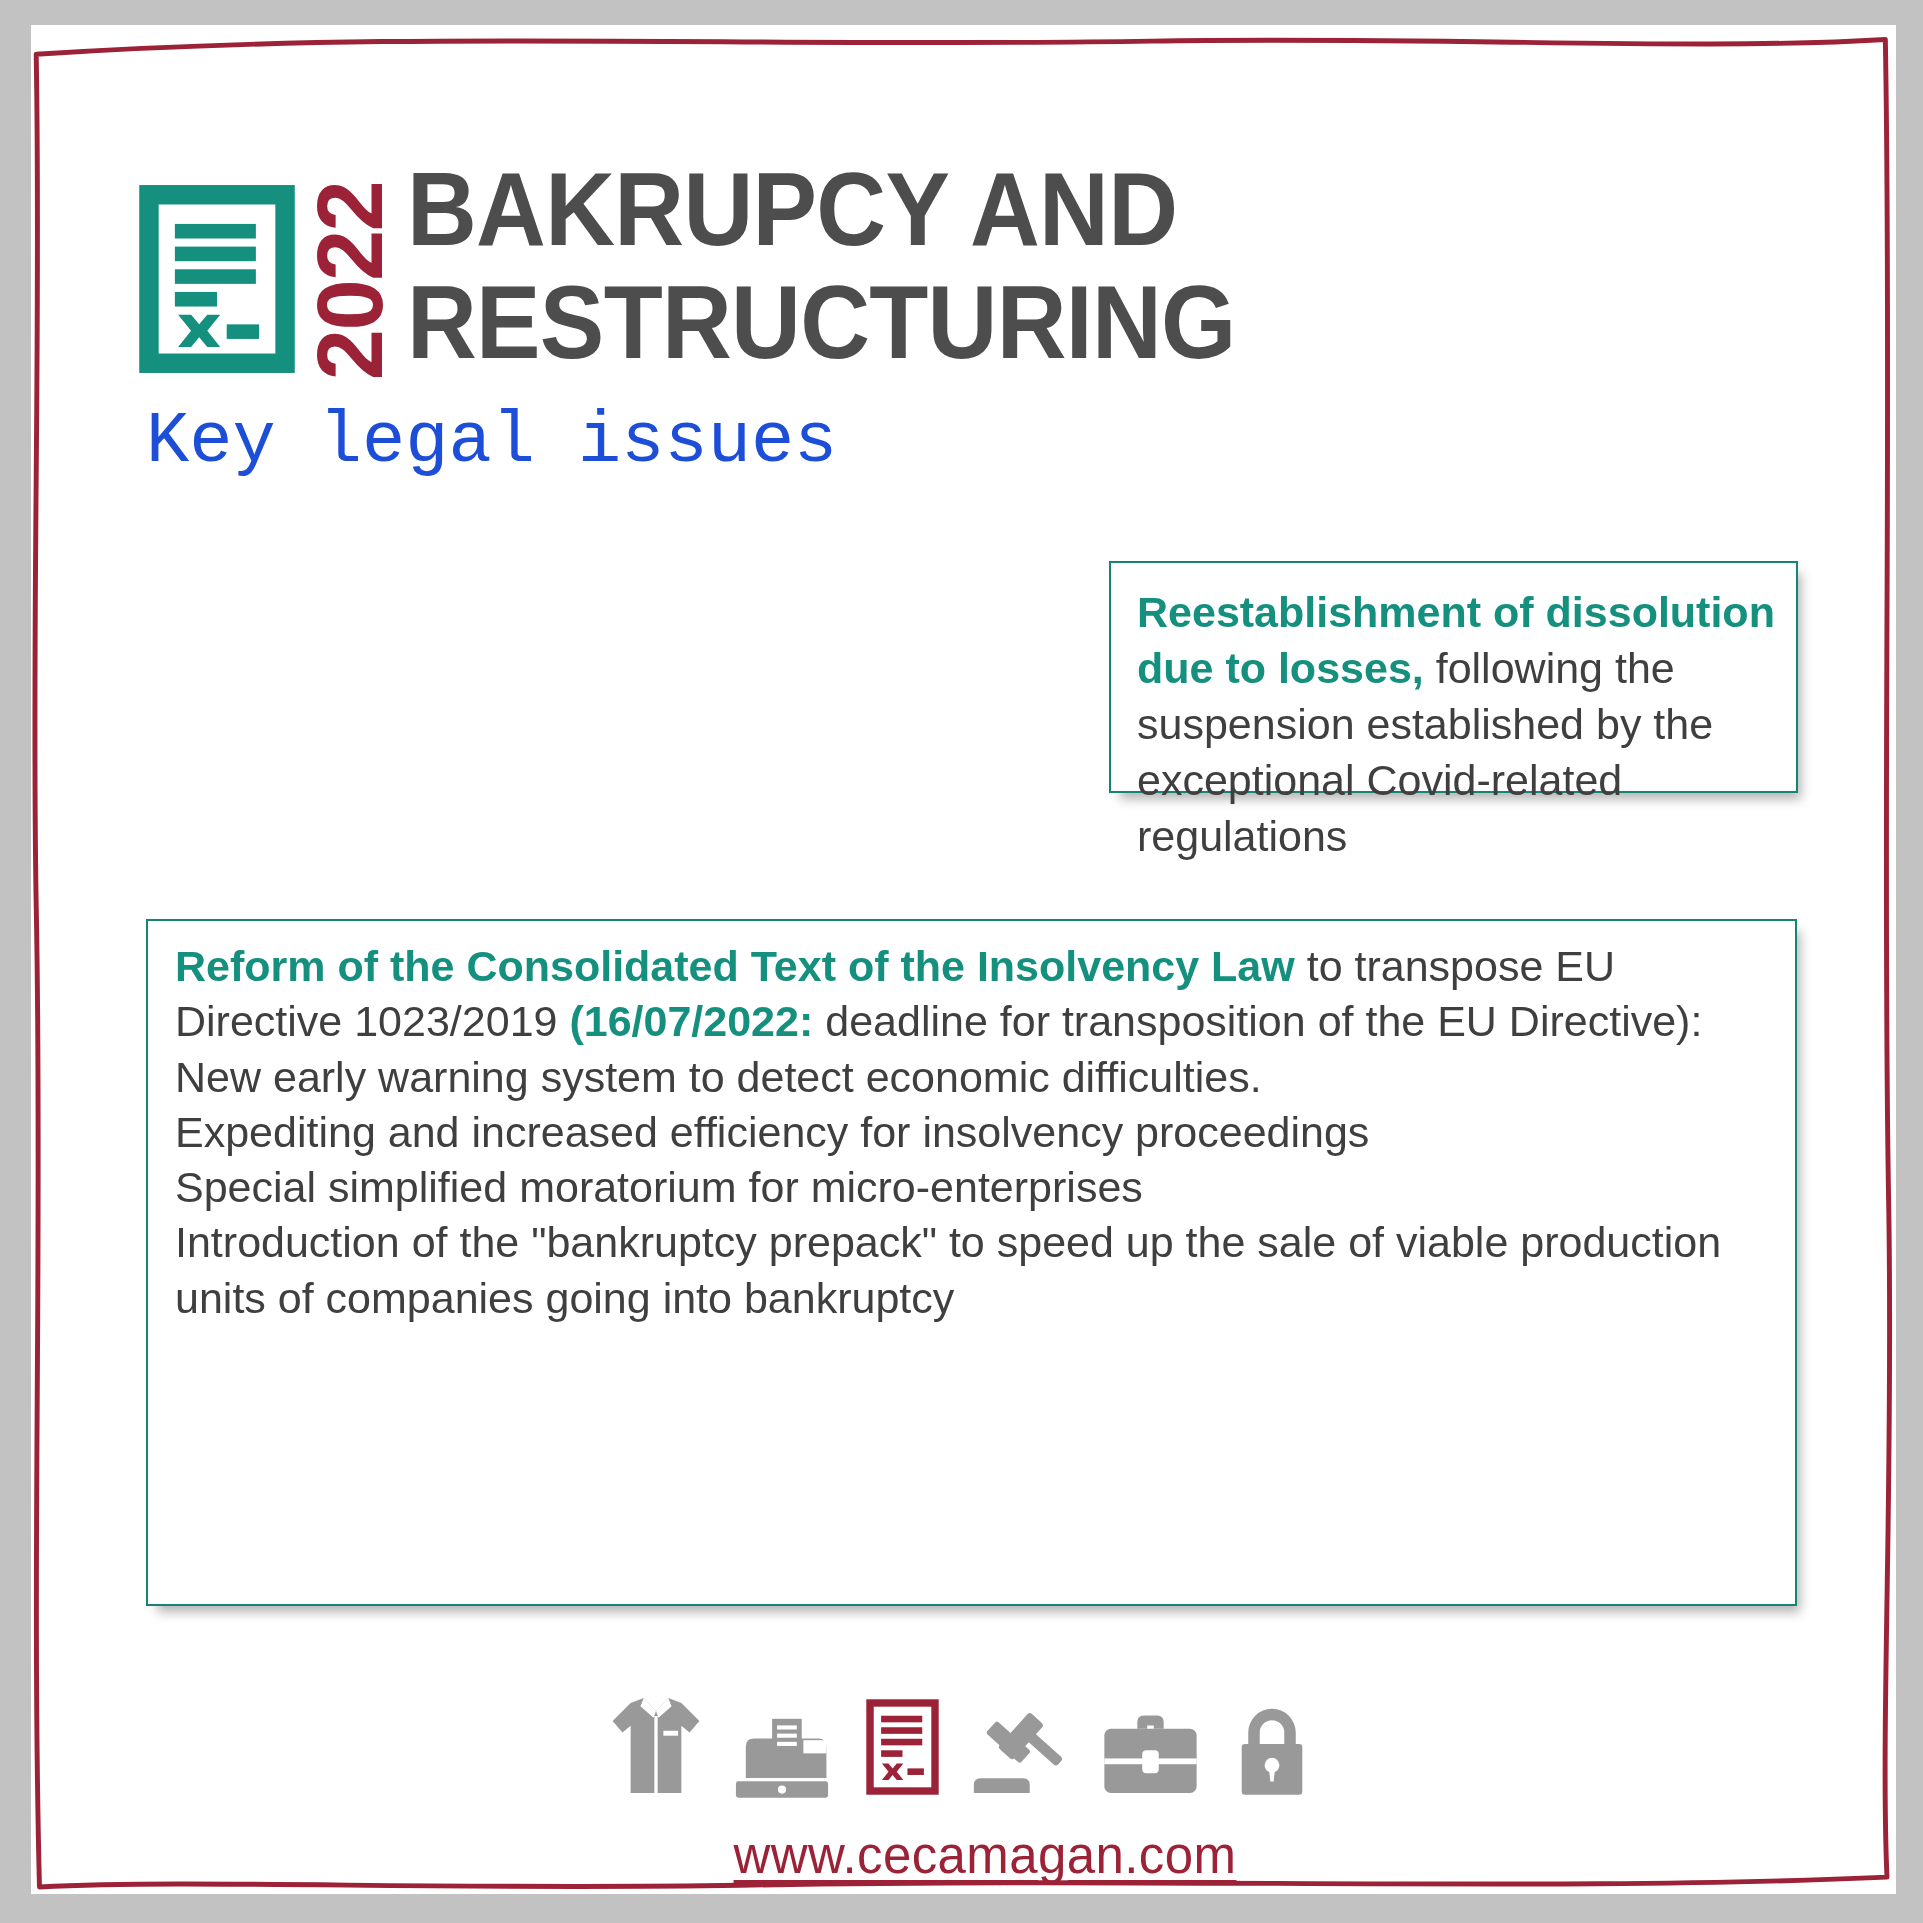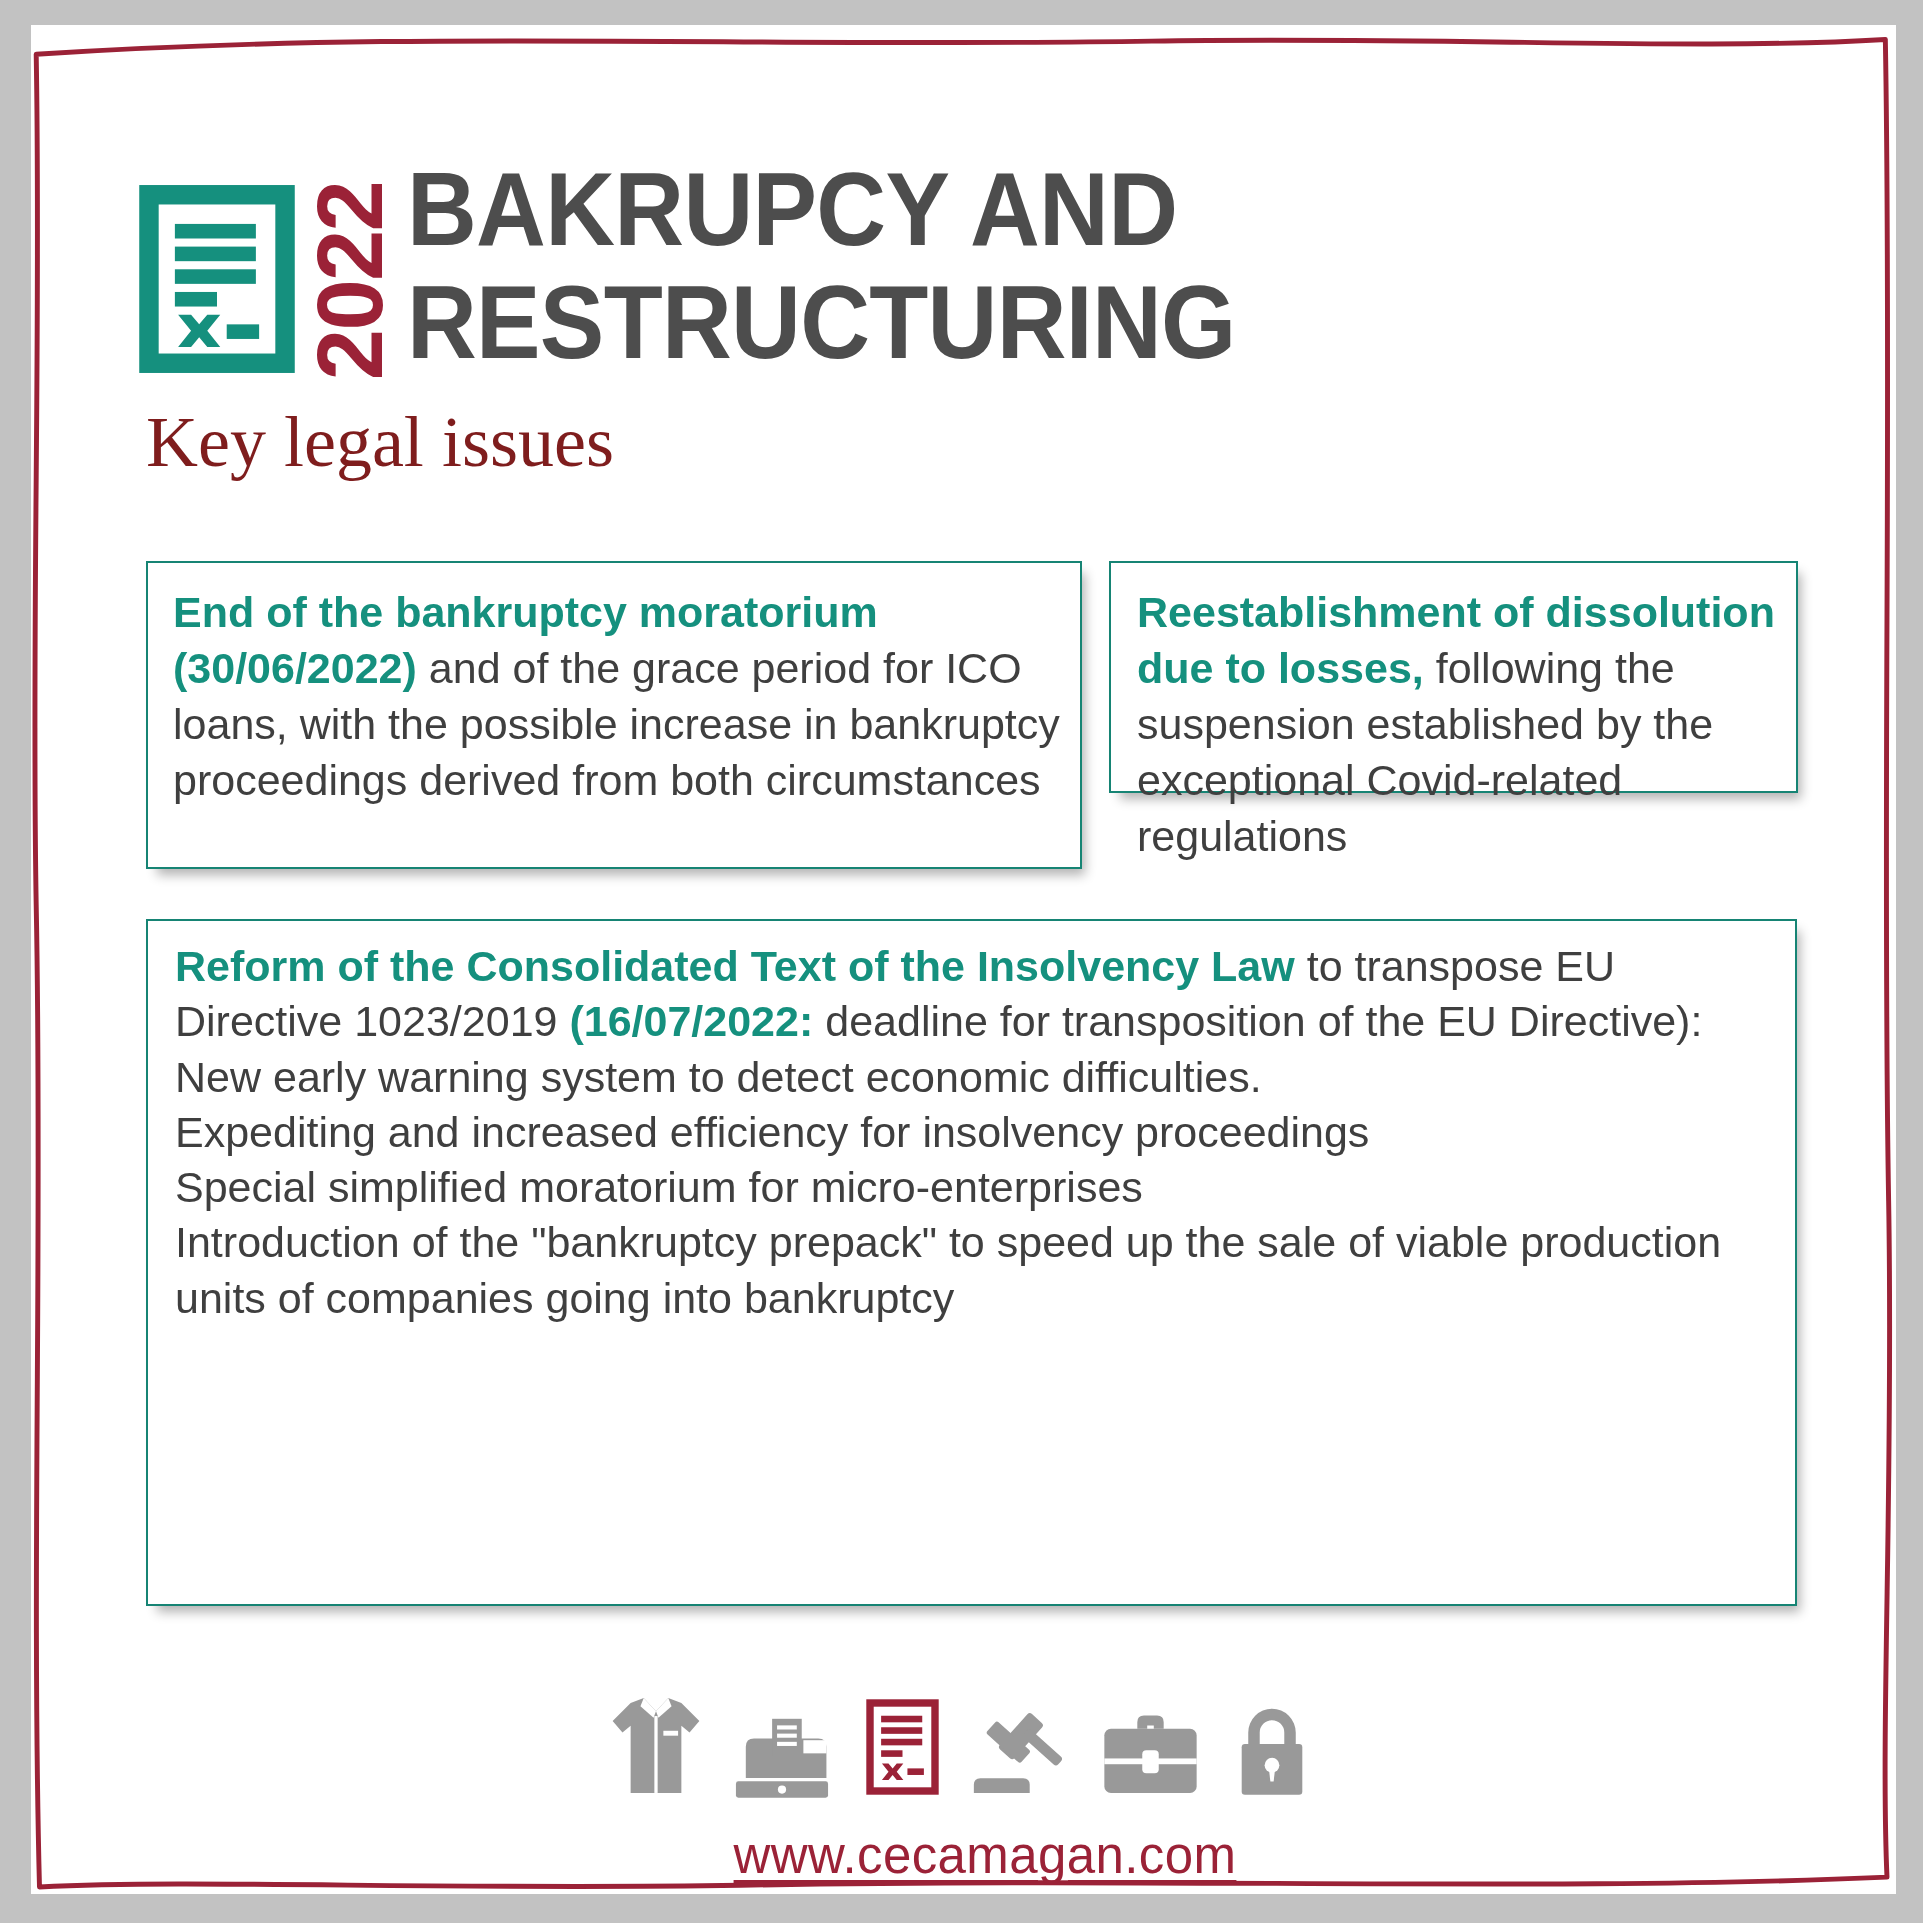--- a/index.html
+++ b/index.html
@@ -90,23 +90,23 @@
     font-family: "Liberation Sans Narrow", "Liberation Sans", sans-serif;
     transform: scaleX(0.93);
     transform-origin: left top;
   }
   #subtitle {
     position: absolute;
     left: 146px;
     top: 401px;
     font-size: 72px;
     font-weight: 400;
-    color: #7f1d1d;
+    color: #1d4ed8;
     letter-spacing: 0px;
-    font-family: Liberation Serif, serif;
+    font-family: Liberation Mono, monospace;
   }
 
   
   .card {
     position: absolute;
     background: #ffffff;
     border: 2.5px solid #168474;
     box-sizing: border-box;
     box-shadow: 7.4px 9px 10.7px -3.3px rgba(0,0,0,0.30);
   }
@@ -205,25 +205,20 @@
     </div>
 
     <div id="main-title">
       <div>BAKRUPCY AND</div>
       <div>RESTRUCTURING</div>
     </div>
   </div>
 
   <div id="subtitle">Key legal issues</div>
 
-  <div id="card-1" class="card">
-    <div class="card-text">
-      <span class="hl">End of the bankruptcy moratorium (30/06/2022)</span><span> and of the grace period for ICO loans, with the possible increase in bankruptcy proceedings derived from both circumstances</span>
-    </div>
-  </div>
 
   <div id="card-2" class="card">
     <div class="card-text">
       <span class="hl">Reestablishment of dissolution due to losses,</span><span> following the suspension established by the exceptional Covid-related regulations</span>
     </div>
   </div>
 
   <div id="card-3" class="card">
     <div class="card-text">
       <span><span class="hl">Reform of the Consolidated Text of the Insolvency Law</span><span> to transpose EU Directive 1023/2019 </span><span class="hl">(16/07/2022:</span><span> deadline for transposition of the EU Directive):</span></span>

